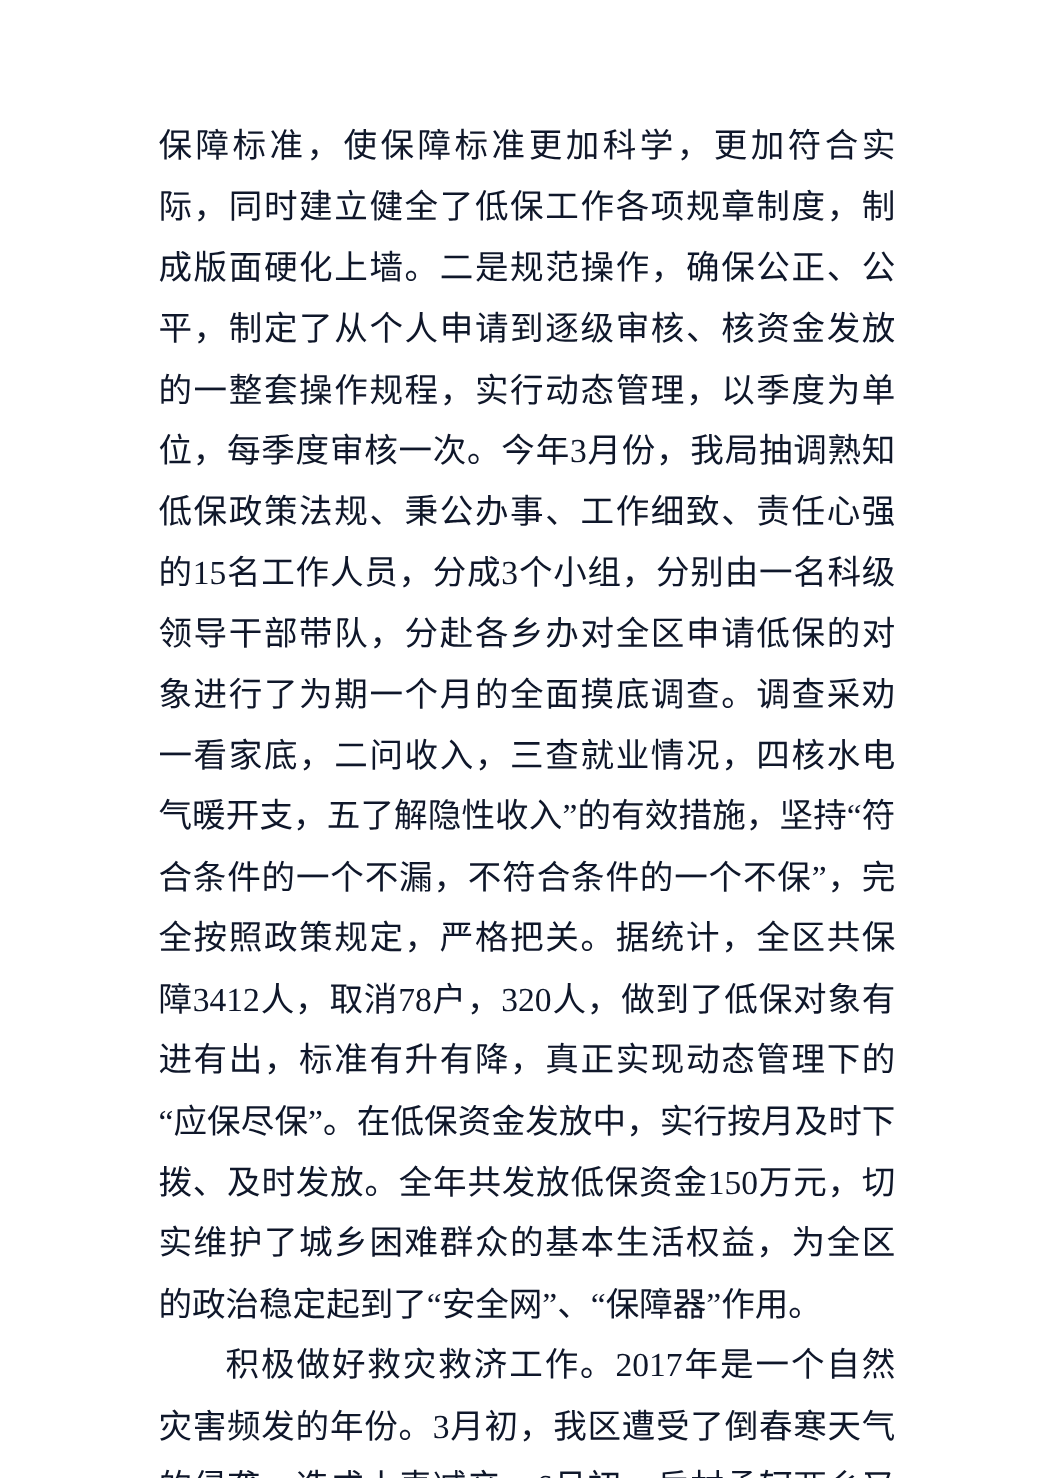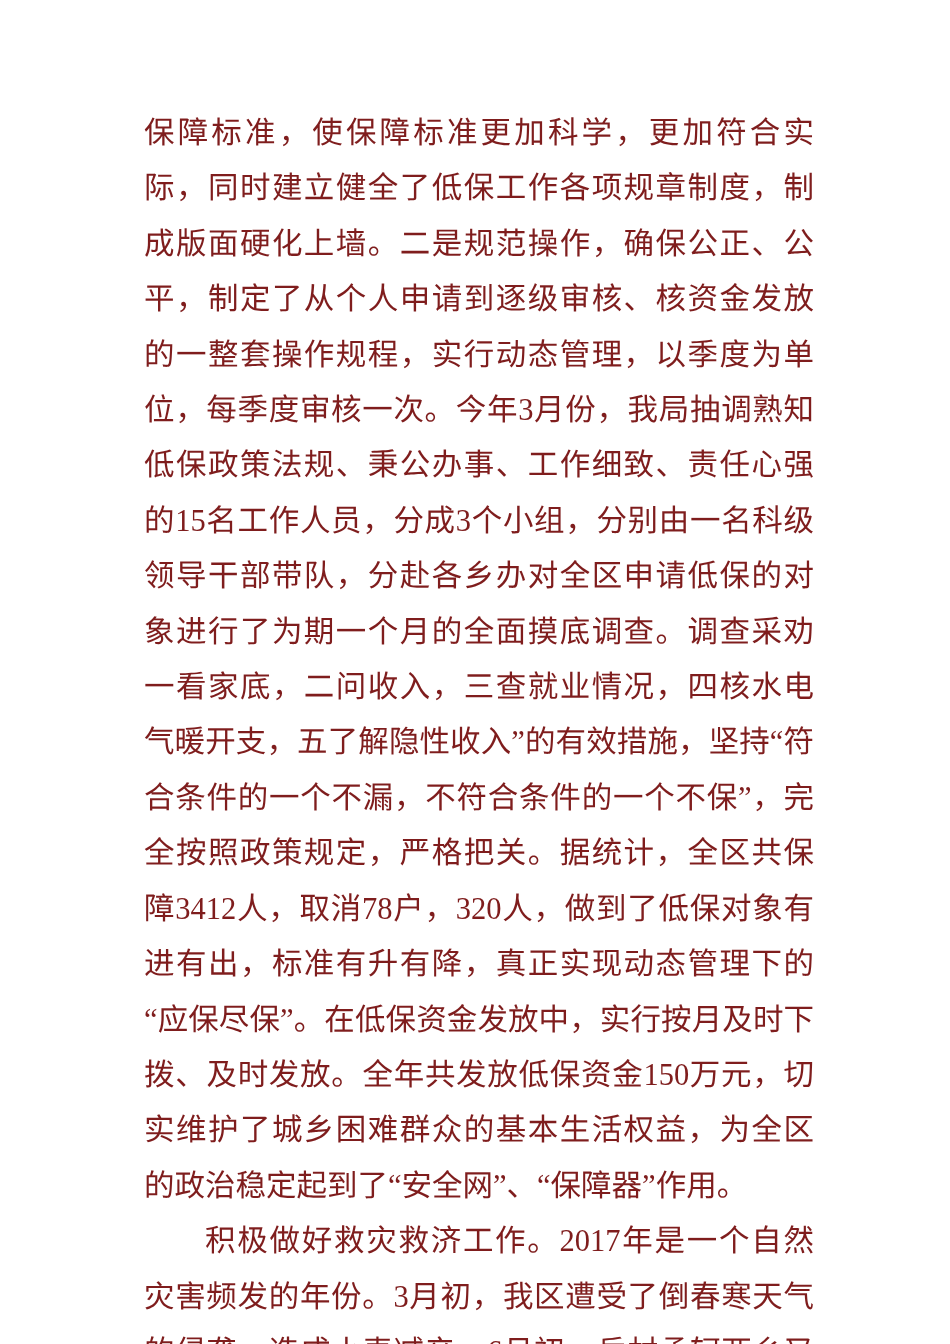--- a/index.html
+++ b/index.html
@@ -22,21 +22,21 @@
   .text-body {
     position: absolute;
     left: 144px;
     top: 106px;
     width: 670px;
   }
   .para {
     margin: 0;
     font-size: 30.5px;
     line-height: 55.4px;
-    color: #7f1d1d;
+    color: #0f172a;
     text-align: justify;
     text-justify: inter-character;
     text-align-last: left;
     letter-spacing: 0px;
     word-break: break-all;
     -webkit-font-smoothing: antialiased;
   }
   .para.indent {
     text-indent: 61px;
   }

